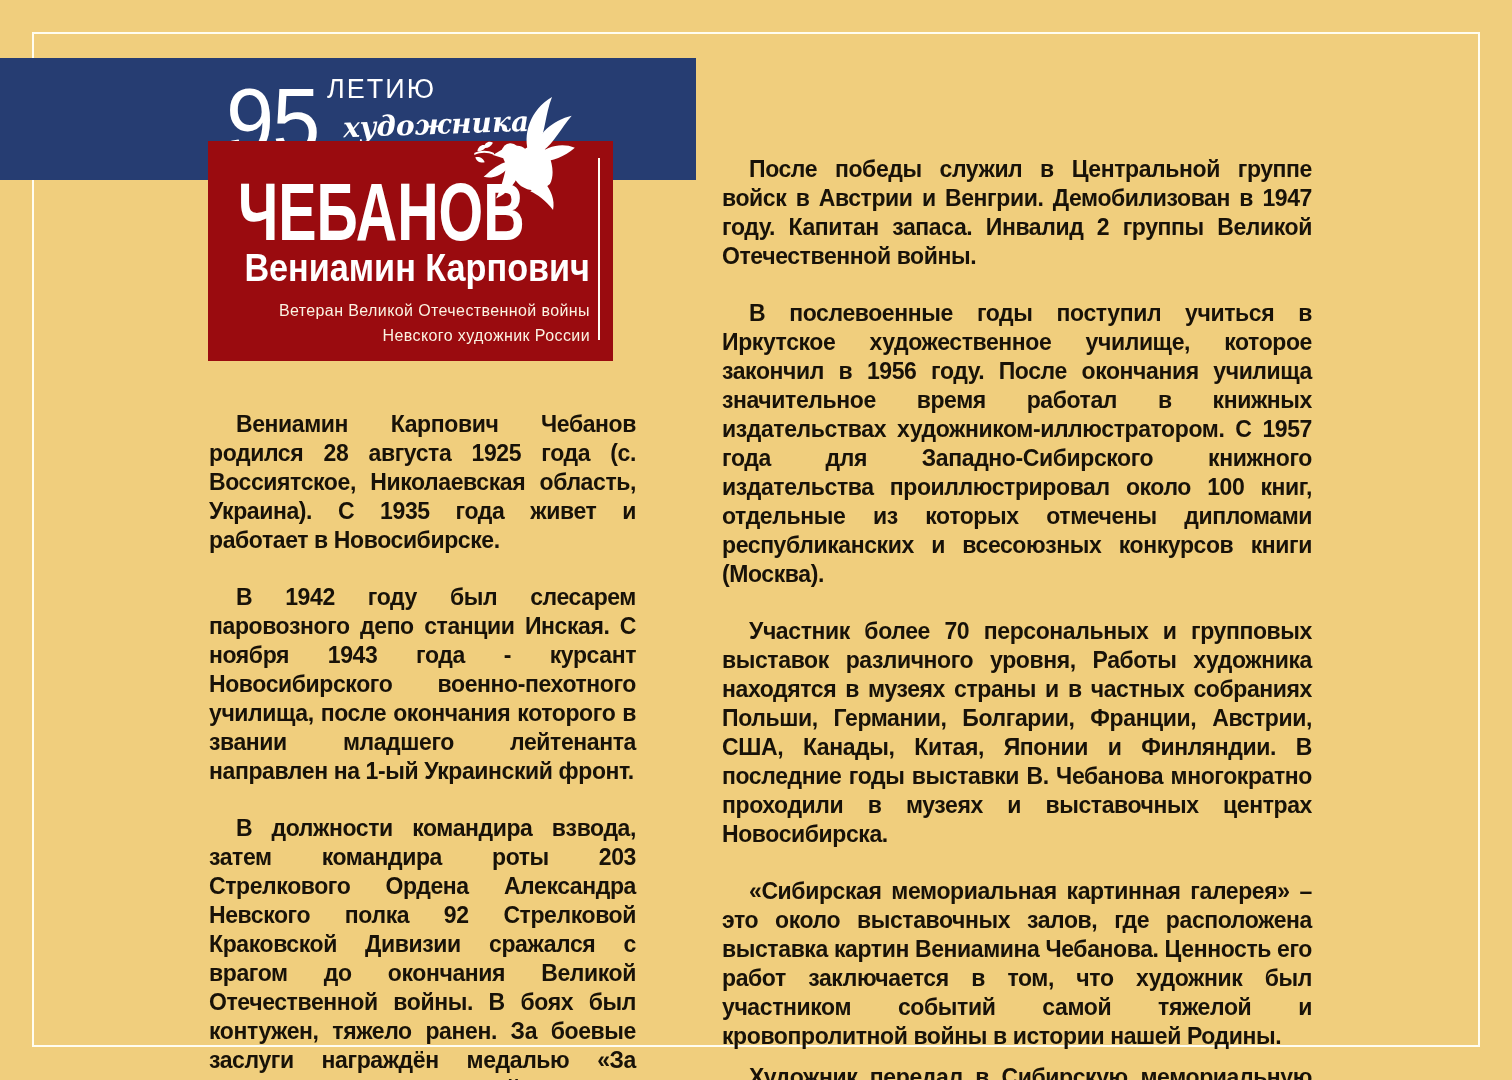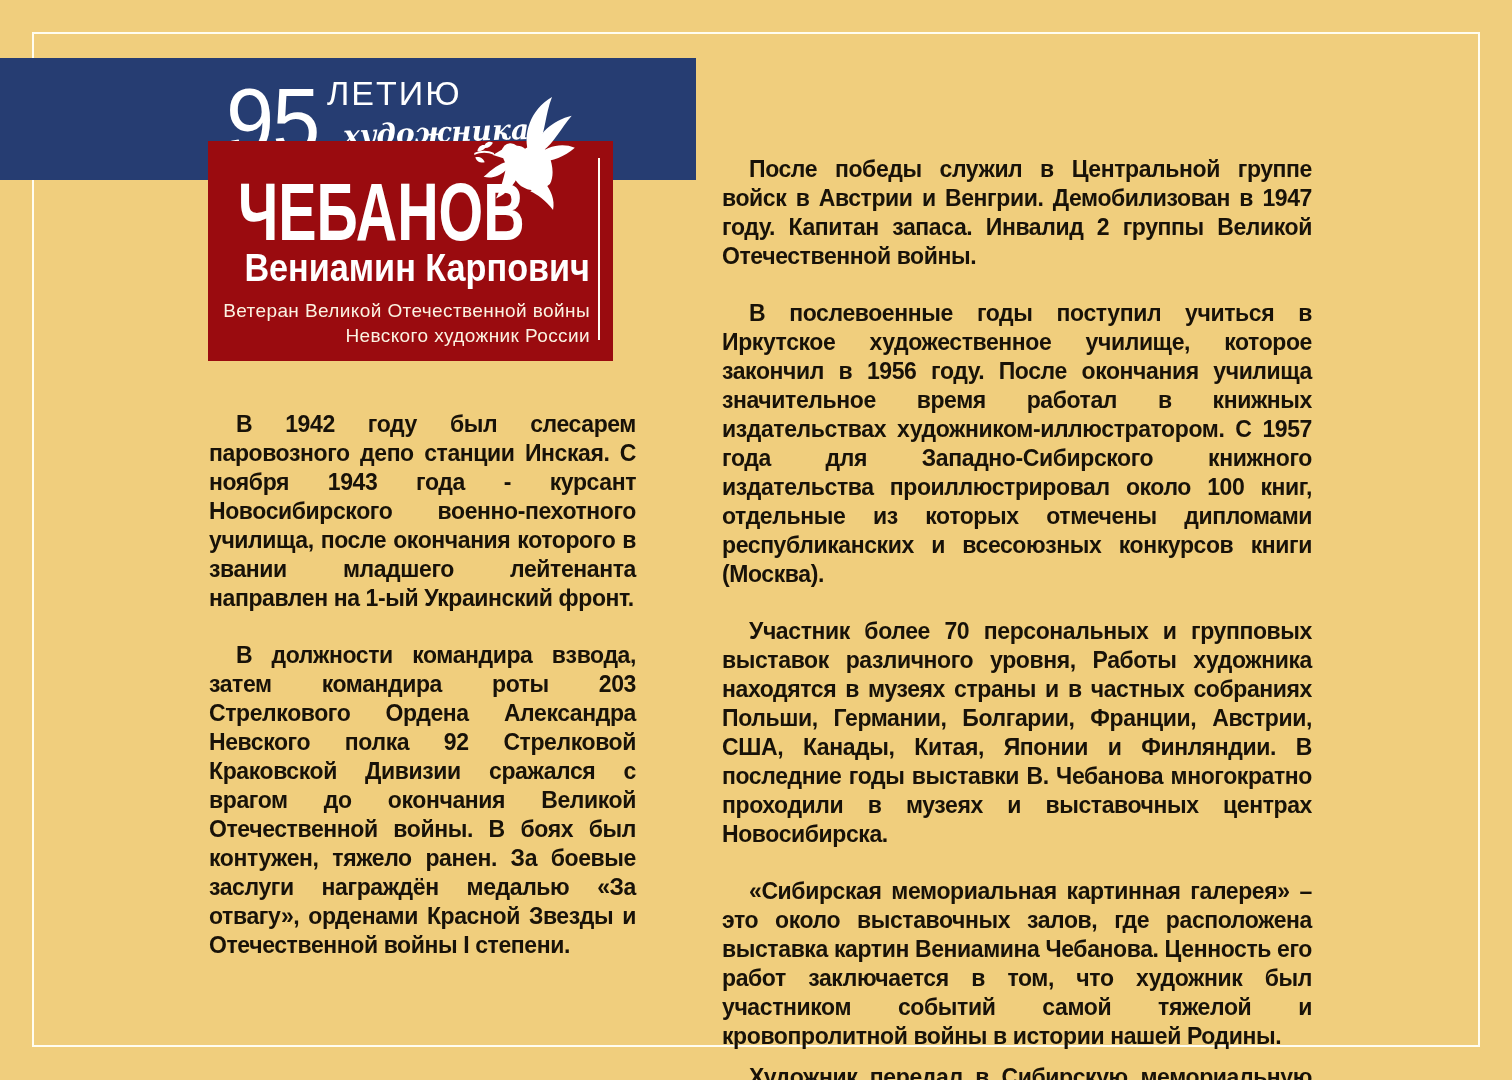--- a/index.html
+++ b/index.html
@@ -20,21 +20,21 @@
   .banner .prefix{
     position:absolute;left:209px;top:88px;font-size:31px;line-height:1;
     font-weight:normal;
   }
   .banner .number{
     position:absolute;left:226px;top:-2px;font-size:93px;line-height:1.4;
     font-weight:normal;letter-spacing:-2px;transform:scaleX(.93);transform-origin:0 0;
   }
   .banner .words{position:absolute;left:327px;top:16px;}
   .banner .word-top{
-    display:block;font-size:34px;letter-spacing:2px;font-weight:normal;
+    display:block;font-size:27px;letter-spacing:2px;font-weight:normal;
   }
   .banner .word-script{
     display:block;margin:3px 0 0 16px;font-size:28px;
     font-family:"DejaVu Serif",serif;font-style:italic;font-weight:bold;
     transform:rotate(-2deg);
   }
   
   .card{
     position:absolute;left:208px;top:141px;width:405px;height:220px;
     background:#9A0B0F;z-index:3;color:#FFFFFF;
@@ -48,21 +48,21 @@
     font-weight:bold;letter-spacing:0;transform:scaleX(.70);transform-origin:0 0;
     white-space:nowrap;
   }
   .card .firstname{
     position:absolute;right:23px;top:106px;font-size:38px;line-height:1.15;
     font-weight:bold;transform:scaleX(.90);transform-origin:100% 0;
     white-space:nowrap;
   }
   .card .subtitles{
     position:absolute;right:23px;top:157px;text-align:right;
-    font-size:19px;line-height:25px;font-weight:normal;color:#FBF3E2;
+    font-size:16px;line-height:25px;font-weight:normal;color:#FBF3E2;
     letter-spacing:.4px;
   }
   
   .dove{position:absolute;left:471px;top:96px;z-index:4;}
   
   .col{
     position:absolute;z-index:2;color:#181208;
     font-size:23px;line-height:29px;font-weight:bold;letter-spacing:-.4px;
     text-align:justify;
   }
@@ -113,20 +113,21 @@
     <path d="M70,82 C77,91 81,100 79,110 C72,101 64,95 57,92 Z"></path>
 
     <path d="M22,57 C16,54 9,54 3,57 L3,55 C9,52 16,52 22,55 Z"></path>
     <path d="M6,53 C7,48 11,46 15,48 C13,52 9,54 6,53 Z"></path>
     <path d="M12,50 C13,45 17,43 21,45 C19,49 15,51 12,50 Z"></path>
     <path d="M4,59 C5,63 9,65 13,64 C12,60 8,58 4,59 Z"></path>
   </g>
 </svg>
 
 <div class="col col-left">
+  <p>Вениамин Карпович Чебанов родился 28 августа 1925 года (с. Воссиятское, Николаевская область, Украина). С 1935 года живет и работает в Новосибирске.</p>
   <p>В 1942 году был слесарем паровозного депо станции Инская. С ноября 1943 года - курсант Новосибирского военно-пехотного училища, после окончания которого в звании младшего лейтенанта направлен на 1-ый Украинский фронт.</p>
   <p>В должности командира взвода, затем командира роты 203 Стрелкового Ордена Александра Невского полка 92 Стрелковой Краковской Дивизии сражался с врагом до окончания Великой Отечественной войны. В боях был контужен, тяжело ранен. За боевые заслуги награждён медалью «За отвагу», орденами Красной Звезды и Отечественной войны I степени.</p>
 </div>
 
 <div class="col col-right">
   <p>После победы служил в Центральной группе войск в Австрии и Венгрии. Демобилизован в 1947 году. Капитан запаса. Инвалид 2 группы Великой Отечественной войны.</p>
   <p>В послевоенные годы поступил учиться в Иркутское художественное училище, которое закончил в 1956 году. После окончания училища значительное время работал в книжных издательствах художником-иллюстратором. С 1957 года для Западно-Сибирского книжного издательства проиллюстрировал около 100 книг, отдельные из которых отмечены дипломами республиканских и всесоюзных конкурсов книги (Москва).</p>
   <p>Участник более 70 персональных и групповых выставок различного уровня, Работы художника находятся в музеях страны и в частных собраниях Польши, Германии, Болгарии, Франции, Австрии, США, Канады, Китая, Японии и Финляндии. В последние годы выставки В. Чебанова многократно проходили в музеях и выставочных центрах Новосибирска.</p>
   <p class="no-gap">«Сибирская мемориальная картинная галерея» – это около выставочных залов, где расположена выставка картин Вениамина Чебанова. Ценность его работ заключается в том, что художник был участником событий самой тяжелой и кровопролитной войны в истории нашей Родины.</p>
   <p class="no-gap">Художник передал в Сибирскую мемориальную картинную галерею 520 живописных и графических работ, 40 книг и 25 пластин для линогравюры, приняв решение сделать свои работы достоянием города.</p>

